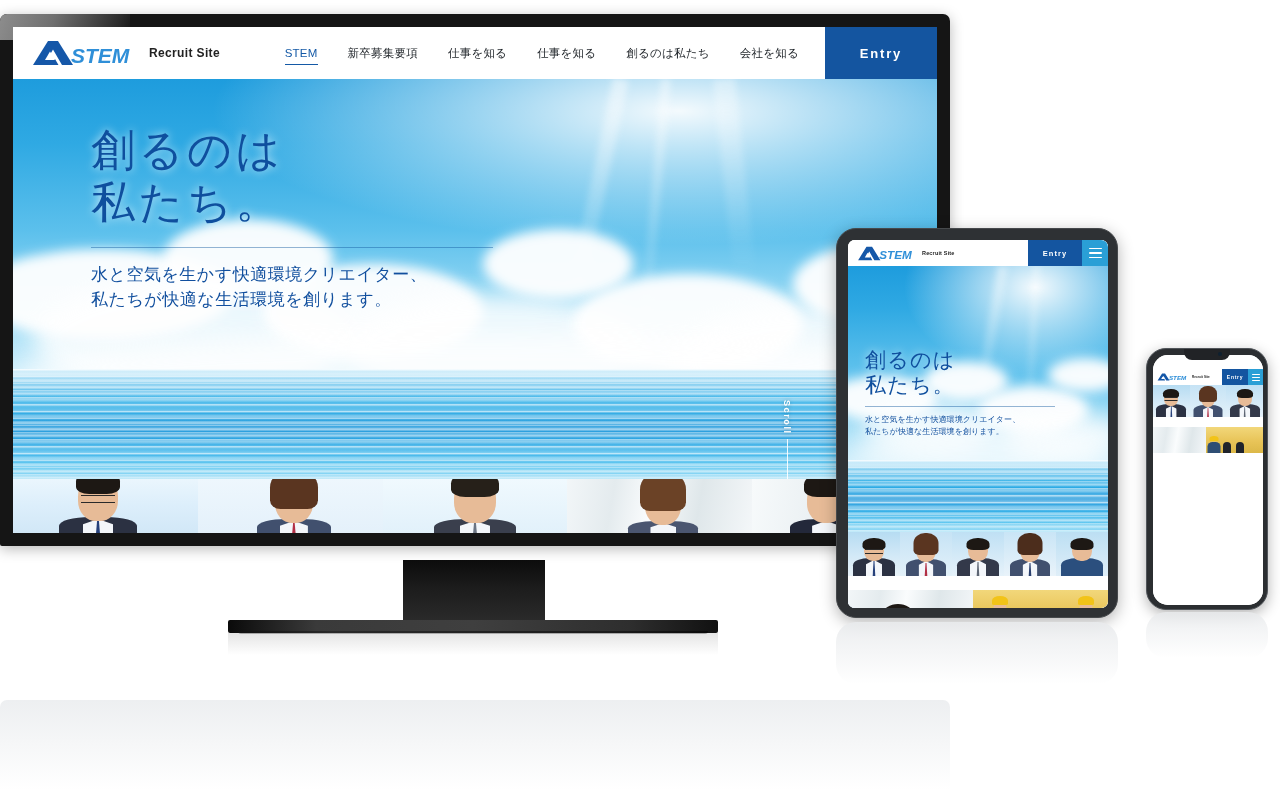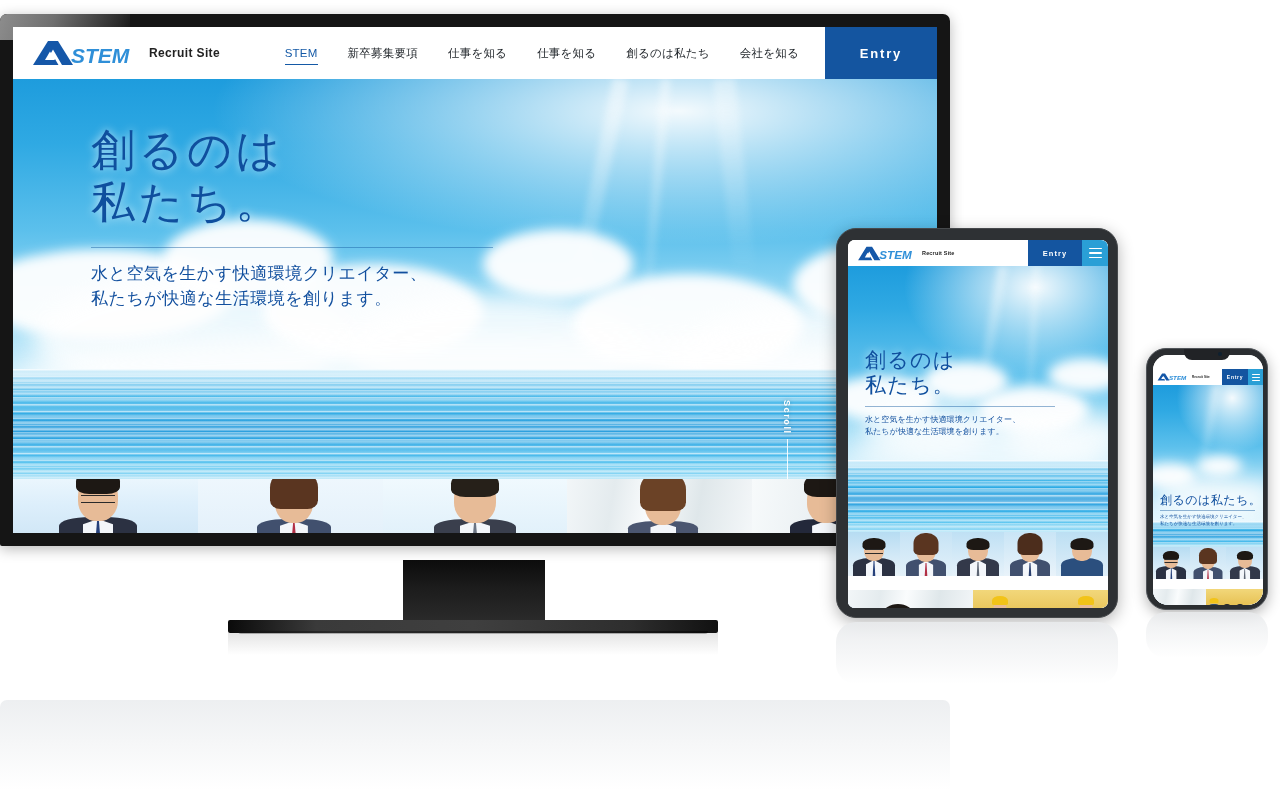--- a/index.html
+++ b/index.html
@@ -78,21 +78,21 @@
   .hero-copy { position: absolute; z-index: 3; }
   .hero-title {
     color: #0f4f9e; font-weight: normal; line-height: 1.18;
     font-family: "Liberation Serif", "DejaVu Serif", serif;
     text-shadow: 0 0 10px rgba(255,255,255,.75);
     white-space: pre-line;
   }
   .hero-rule { background: rgba(20,90,160,.45); }
   .hero-sub {
     color: #114f9e; line-height: 1.5;
-    font-family: Liberation Mono, monospace;
+    font-family: Liberation Serif, serif;
     text-shadow: 0 0 8px rgba(255,255,255,.8);
     white-space: pre-line;
   }
 
   .scroll-indicator {
     position: absolute; z-index: 4; display: flex; flex-direction: column;
     align-items: center; color: #fff;
   }
   .scroll-indicator .scroll-label {
     writing-mode: vertical-rl; letter-spacing: .18em; font-weight: bold;
@@ -524,40 +524,20 @@
               <span class="logo-sub" style="font-size:3px;">Recruit Site</span>
             </div>
             <div class="entry-btn" style="width:26px;font-size:5px;margin-left:auto;">Entry</div>
             <div class="burger-btn" style="width:15px;gap:2px;">
               <span style="width:8px;height:1px;"></span>
               <span style="width:8px;height:1px;"></span>
               <span style="width:8px;height:1px;"></span>
             </div>
           </div>
 
-          <div class="hero" style="height:162px;">
-            <div class="hero-sky" style="height:162px;"></div>
-            <div class="sun-ray" style="left:60px;top:0;width:7px;height:95px;transform:rotate(10deg);opacity:.5;"></div>
-            <div class="hero-clouds" style="height:162px;">
-              <div class="cloud" style="left:-12px;top:78px;width:55px;height:26px;"></div>
-              <div class="cloud soft" style="left:10px;top:92px;width:70px;height:30px;"></div>
-              <div class="cloud" style="left:44px;top:70px;width:45px;height:22px;"></div>
-              <div class="cloud soft" style="left:62px;top:95px;width:62px;height:28px;"></div>
-              <div class="cloud soft" style="left:0;top:108px;width:112px;height:26px;opacity:.6;"></div>
-            </div>
-            <div class="hero-sea" style="height:26px;"></div>
-            <div class="sea-sparkle" style="height:26px;"></div>
-
-            <div class="hero-copy" style="left:7px;top:108px;">
-              <div class="hero-title" style="font-size:12px;letter-spacing:.04em;">創るのは私たち。</div>
-              <div class="hero-rule" style="width:95px;height:1px;margin:3px 0 3px;"></div>
-              <div class="hero-sub" style="font-size:4.5px;">水と空気を生かす快適環境クリエイター、
-私たちが快適な生活環境を創ります。</div>
-            </div>
-          </div>
 
           <div class="photo-strip" style="height:32px;">
             <div class="photo-cell">
               <div class="bg-city"></div>
               <div class="person" style="width:32px;height:32px;">
                 <div class="body" style="width:30px;height:13px;"></div>
                 <div class="shirt" style="width:11px;height:11px;"></div>
                 <div class="tie" style="width:4px;height:11px;"></div>
                 <div class="head" style="width:14px;height:16px;bottom:11px;"></div>
                 <div class="hair" style="width:16px;height:9px;bottom:19px;"></div>

